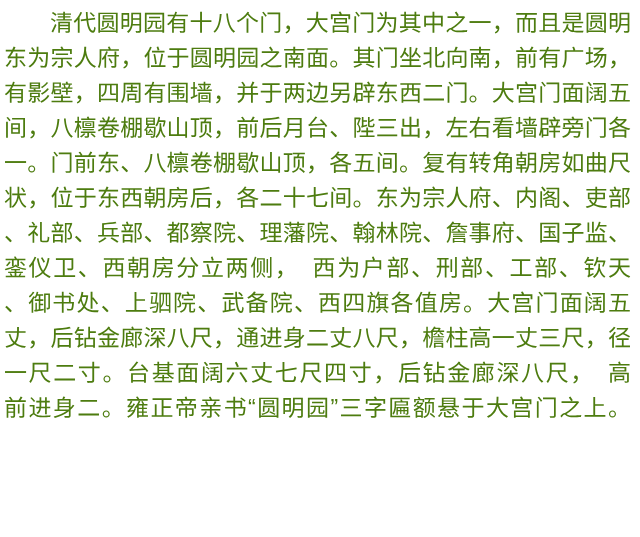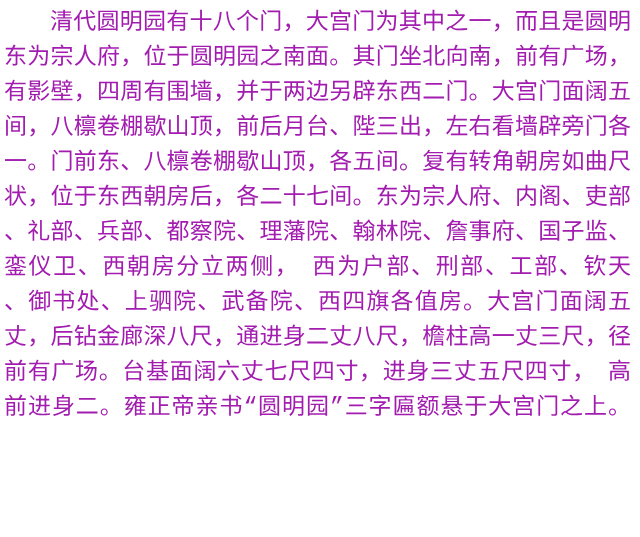--- a/index.html
+++ b/index.html
@@ -16,24 +16,24 @@
     box-sizing: border-box;
     width: 640px;
     height: 537px;
     padding: 6px 9px 0 4px;
     background: #ffffff;
   }
   .text-line {
     margin: 0;
     padding: 0;
     width: 627px;
-    font-family: Liberation Mono, monospace;
+    font-family: Liberation Sans, sans-serif;
     font-size: 23px;
     line-height: 35px;
-    color: #a21caf;
+    color: #4d7c0f;
     text-align: justify;
     text-align-last: justify;
     word-break: break-all;
     overflow: hidden;
     white-space: normal;
     max-height: 35px;
   }
   .text-line.first {
     text-indent: 46px;
   }
@@ -45,15 +45,15 @@
   <p class="text-line first">清代圆明园有十八个门，大宫门为其中之一，而且是圆明</p>
   <p class="text-line">东为宗人府，位于圆明园之南面。其门坐北向南，前有广场，南</p>
   <p class="text-line">有影壁，四周有围墙，并于两边另辟东西二门。大宫门面阔五</p>
   <p class="text-line">间，八檩卷棚歇山顶，前后月台、陛三出，左右看墙辟旁门各</p>
   <p class="text-line">一。门前东、八檩卷棚歇山顶，各五间。复有转角朝房如曲尺</p>
   <p class="text-line">状，位于东西朝房后，各二十七间。东为宗人府、内阁、吏部</p>
   <p class="text-line">、礼部、兵部、都察院、理藩院、翰林院、詹事府、国子监、</p>
   <p class="text-line">銮仪卫、西朝房分立两侧，　西为户部、刑部、工部、钦天监、</p>
   <p class="text-line">、御书处、上驷院、武备院、西四旗各值房。大宫门面阔五</p>
   <p class="text-line">丈，后钻金廊深八尺，通进身二丈八尺，檐柱高一丈三尺，径</p>
-  <p class="text-line">前有广场。台基面阔六丈七尺四寸，进身三丈五尺四寸，　高</p>
+  <p class="text-line">一尺二寸。台基面阔六丈七尺四寸，后钻金廊深八尺，　高</p>
   <p class="text-line">前进身二。雍正帝亲书“圆明园”三字匾额悬于大宫门之上。</p>
 </div>
 
 </body></html>

